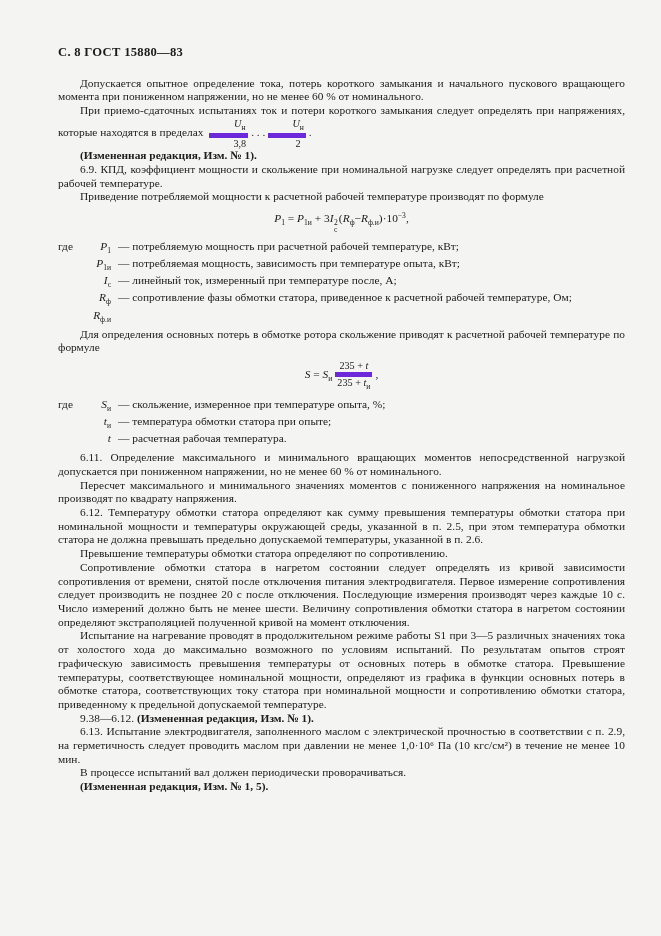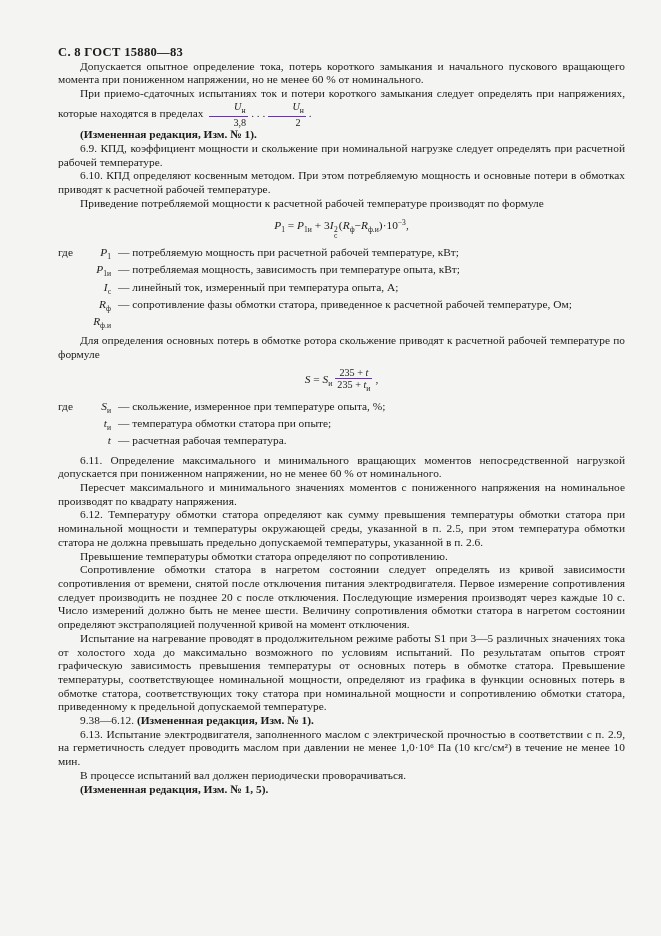--- a/index.html
+++ b/index.html
@@ -12,20 +12,21 @@
     font-size:11.4px;
     line-height:13.7px;
     overflow:hidden;
     box-sizing:border-box;
     padding:46px 36px 0 58px;
   }
   .hdr{
     font-weight:bold;
     font-size:12.6px;
     letter-spacing:0.3px;
+    margin-bottom:17px;
   }
   .p{
     text-indent:22px;
     text-align:justify;
   }
   .b{font-weight:bold;}
   .formula{
     text-align:center;
     text-indent:0;
     margin:5px 0 6px 0;
@@ -34,21 +35,21 @@
   .fsub{font-size:7.6px;vertical-align:-2.5px;letter-spacing:0;}
   .fsup{font-size:7.6px;vertical-align:4px;}
   .stack{
     display:inline-flex;flex-direction:column;align-items:flex-start;
     font-size:7.6px;line-height:6.8px;vertical-align:-3px;margin:0 1px 0 0.5px;
   }
   .frac{
     display:inline-block;text-align:center;vertical-align:middle;
     font-size:10.2px;line-height:11.5px;margin:0 3px;
   }
-  .frac .num{display:block;border-bottom:1px solid #6d28d9;padding:0 2px;}
+  .frac .num{display:block;border-bottom:5px solid #6d28d9;padding:0 2px;}
   .frac .den{display:block;padding:0 2px;}
   .where{margin:1px 0 2px 0;}
   .where-row{display:flex;align-items:baseline;}
   .where-pre{width:25px;flex-shrink:0;}
   .where-sym{width:28px;flex-shrink:0;text-align:right;white-space:nowrap;}
   .where-desc{flex:1;padding-left:7px;text-align:justify;}
 </style>
 </head>
 <body>
 
@@ -57,21 +58,20 @@
   <div class="hdr">С. 8 ГОСТ 15880—83</div>
 
   <div class="p">Допускается опытное определение тока, потерь короткого замыкания и начального пускового вращающего момента при пониженном напряжении, но не менее 60 % от номинального.</div>
 
   <div class="p"><span>При приемо-сдаточных испытаниях ток и потери короткого замыкания следует определять при напряжениях, которые находятся в пределах</span>
     <span class="frac"><span class="num"><span class="fi">U</span><span class="fsub">н</span></span><span class="den">3,8</span></span><span>. . .</span><span class="frac"><span class="num"><span class="fi">U</span><span class="fsub">н</span></span><span class="den">2</span></span><span>.</span></div>
 
   <div class="p b">(Измененная редакция, Изм. № 1).</div>
 
   <div class="p">6.9. КПД, коэффициент мощности и скольжение при номинальной нагрузке следует определять при расчетной рабочей температуре.</div>
-  <div class="p">6.10. КПД определяют косвенным методом. При этом потребляемую мощность и основные потери в обмотках приводят к расчетной рабочей температуре.</div>
   <div class="p">Приведение потребляемой мощности к расчетной рабочей температуре производят по формуле</div>
 
   <div class="formula"><span class="fi">P</span><span class="fsub">1</span><span> = </span><span class="fi">P</span><span class="fsub">1и</span><span> + 3</span><span class="fi">I</span><span class="stack">
         <span>2</span>
         <span>с</span>
       </span><span>(</span><span class="fi">R</span><span class="fsub">ф</span><span>−</span><span class="fi">R</span><span class="fsub">ф.и</span><span>)·10</span><span class="fsup">−3</span><span>,</span></div>
 
   <div class="where">
     <div class="where-row">
       <span class="where-pre">где</span>
@@ -79,21 +79,21 @@
       <span class="where-desc">— потребляемую мощность при расчетной рабочей температуре, кВт;</span>
     </div>
     <div class="where-row">
       <span class="where-pre"></span>
       <span class="where-sym"><span class="fi">P</span><span class="fsub">1и</span></span>
       <span class="where-desc">— потребляемая мощность, зависимость при температуре опыта, кВт;</span>
     </div>
     <div class="where-row">
       <span class="where-pre"></span>
       <span class="where-sym"><span class="fi">I</span><span class="fsub">с</span></span>
-      <span class="where-desc">— линейный ток, измеренный при температура опыта, А;</span>
+      <span class="where-desc">— линейный ток, измеренный при температуре после, А;</span>
     </div>
     <div class="where-row">
       <span class="where-pre"></span>
       <span class="where-sym"><span class="fi">R</span><span class="fsub">ф</span></span>
       <span class="where-desc">— сопротивление фазы обмотки статора, приведенное к расчетной рабочей температуре, Ом;</span>
     </div>
     <div class="where-row">
       <span class="where-pre"></span>
       <span class="where-sym"><span class="fi">R</span><span class="fsub">ф.и</span></span>
     </div>

